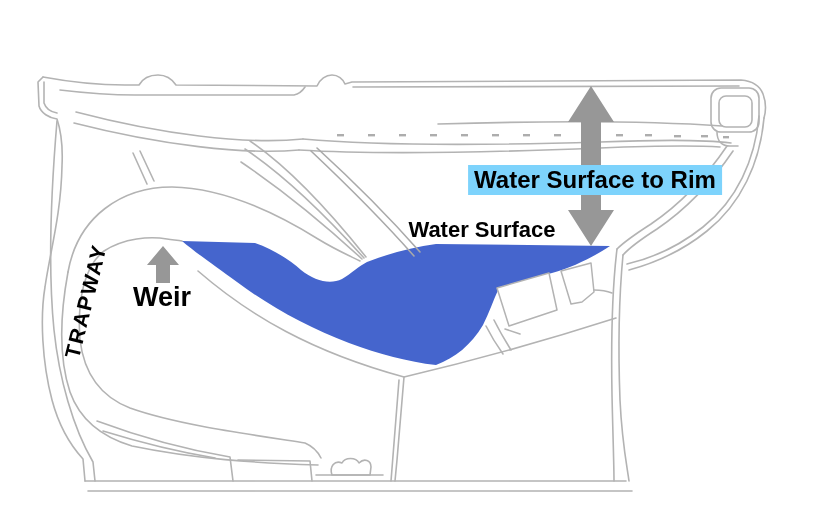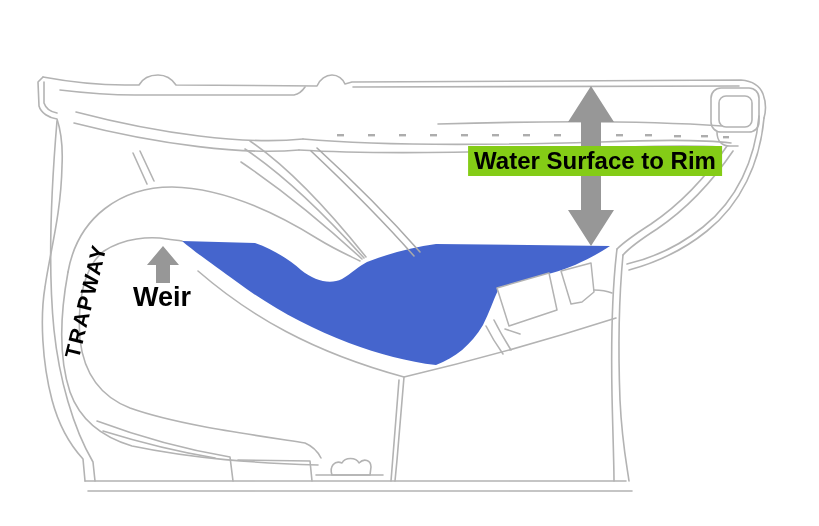--- a/index.html
+++ b/index.html
@@ -25,22 +25,23 @@
   .label-trapway{
     font-weight:600;
     font-size:21px;
     letter-spacing:2px;
     transform:translate(-50%,-50%) rotate(-76deg);
   }
   .label-weir{font-size:27px;}
   .label-ws{font-size:22px;}
   .label-wstr{
     font-size:24px;
-    background:#84cc16;
+    background:#7dd3fc;
     padding:1px 6px;
+    margin-top:19px;
   }
 </style>
 </head>
 <body>
 
 <div class="stage">
 
   <svg width="819" height="526" viewBox="0 0 819 526">
 
     <g>
@@ -141,16 +142,17 @@
     </g>
 
     <path fill="#979797" stroke="none" d="M 591,86 L 614,122 L 601,122 L 601,210 L 614,210 L 591,246 L 568,210 L 581,210 L 581,122 L 568,122 Z"></path>
     <path fill="#979797" stroke="none" d="M 163,246 L 179,265 L 170,265 L 170,283 L 156,283 L 156,265 L 147,265 Z"></path>
   </svg>
 
   <div class="label label-trapway" style="left:86px;top:301px;">TRAPWAY</div>
 
   <div class="label label-weir" style="left:162px;top:297px;text-align:center;">Weir</div>
 
+  <div class="label label-ws" style="left:482px;top:230px;">Water Surface</div>
 
   <div class="label label-wstr" style="left:595px;top:161px;">Water Surface to Rim</div>
 
 </div>
 
 </body></html>

